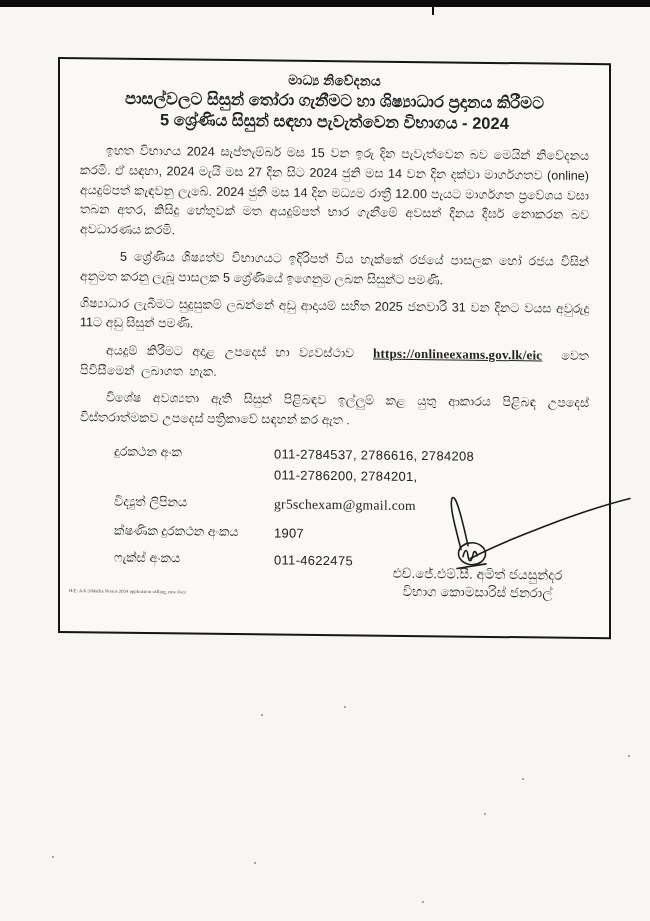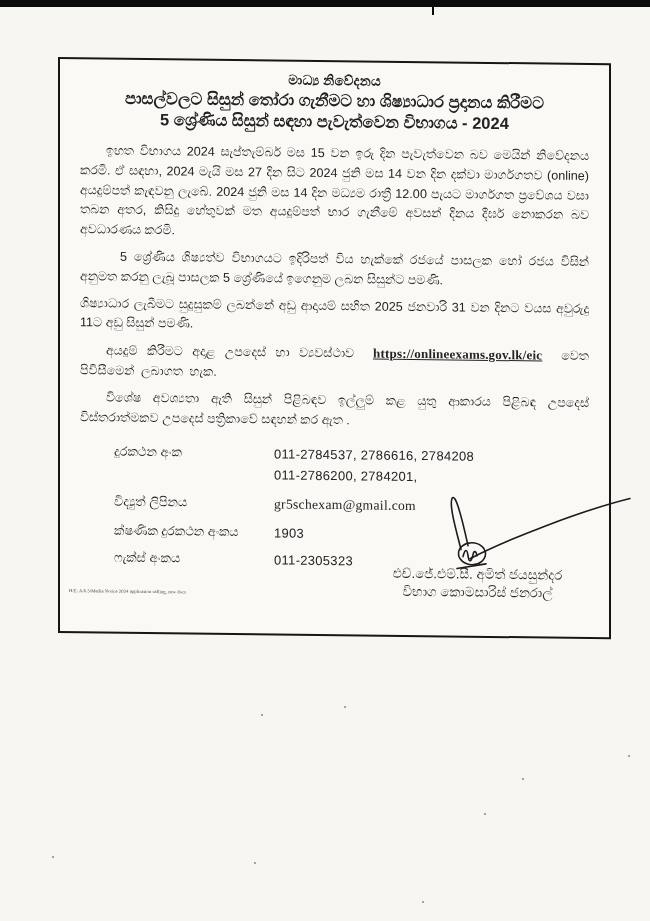--- a/index.html
+++ b/index.html
@@ -86,25 +86,25 @@
           <div>011-2784537, 2786616, 2784208</div>
           <div>011-2786200, 2784201,</div>
         </div>
       </div>
       <div class="contact-row row-gap">
         <div class="contact-label">විද්‍යුත් ලිපිනය</div>
         <div class="contact-value serif-val">gr5schexam@gmail.com</div>
       </div>
       <div class="contact-row">
         <div class="contact-label">ක්ෂණික දුරකථන අංකය</div>
-        <div class="contact-value">1903</div>
+        <div class="contact-value">1907</div>
       </div>
       <div class="contact-row">
         <div class="contact-label">ෆැක්ස් අංකය</div>
-        <div class="contact-value">011-2305323</div>
+        <div class="contact-value">011-4622475</div>
       </div>
     </div>
   </div>
 
   <div class="signature-wrap">
     <svg width="222" height="118" viewBox="426 450 222 118" xmlns="http://www.w3.org/2000/svg">
       <g fill="none" stroke="#1c1c1c" stroke-width="1.6" stroke-linecap="round">
         <path d="M628,489 C578,502 506,531 468,551"></path>
         <path d="M459,542 C454,522 447,498 450,491 C453,485 459,506 466,538"></path>
         <ellipse cx="470" cy="546" rx="13.5" ry="11"></ellipse>

